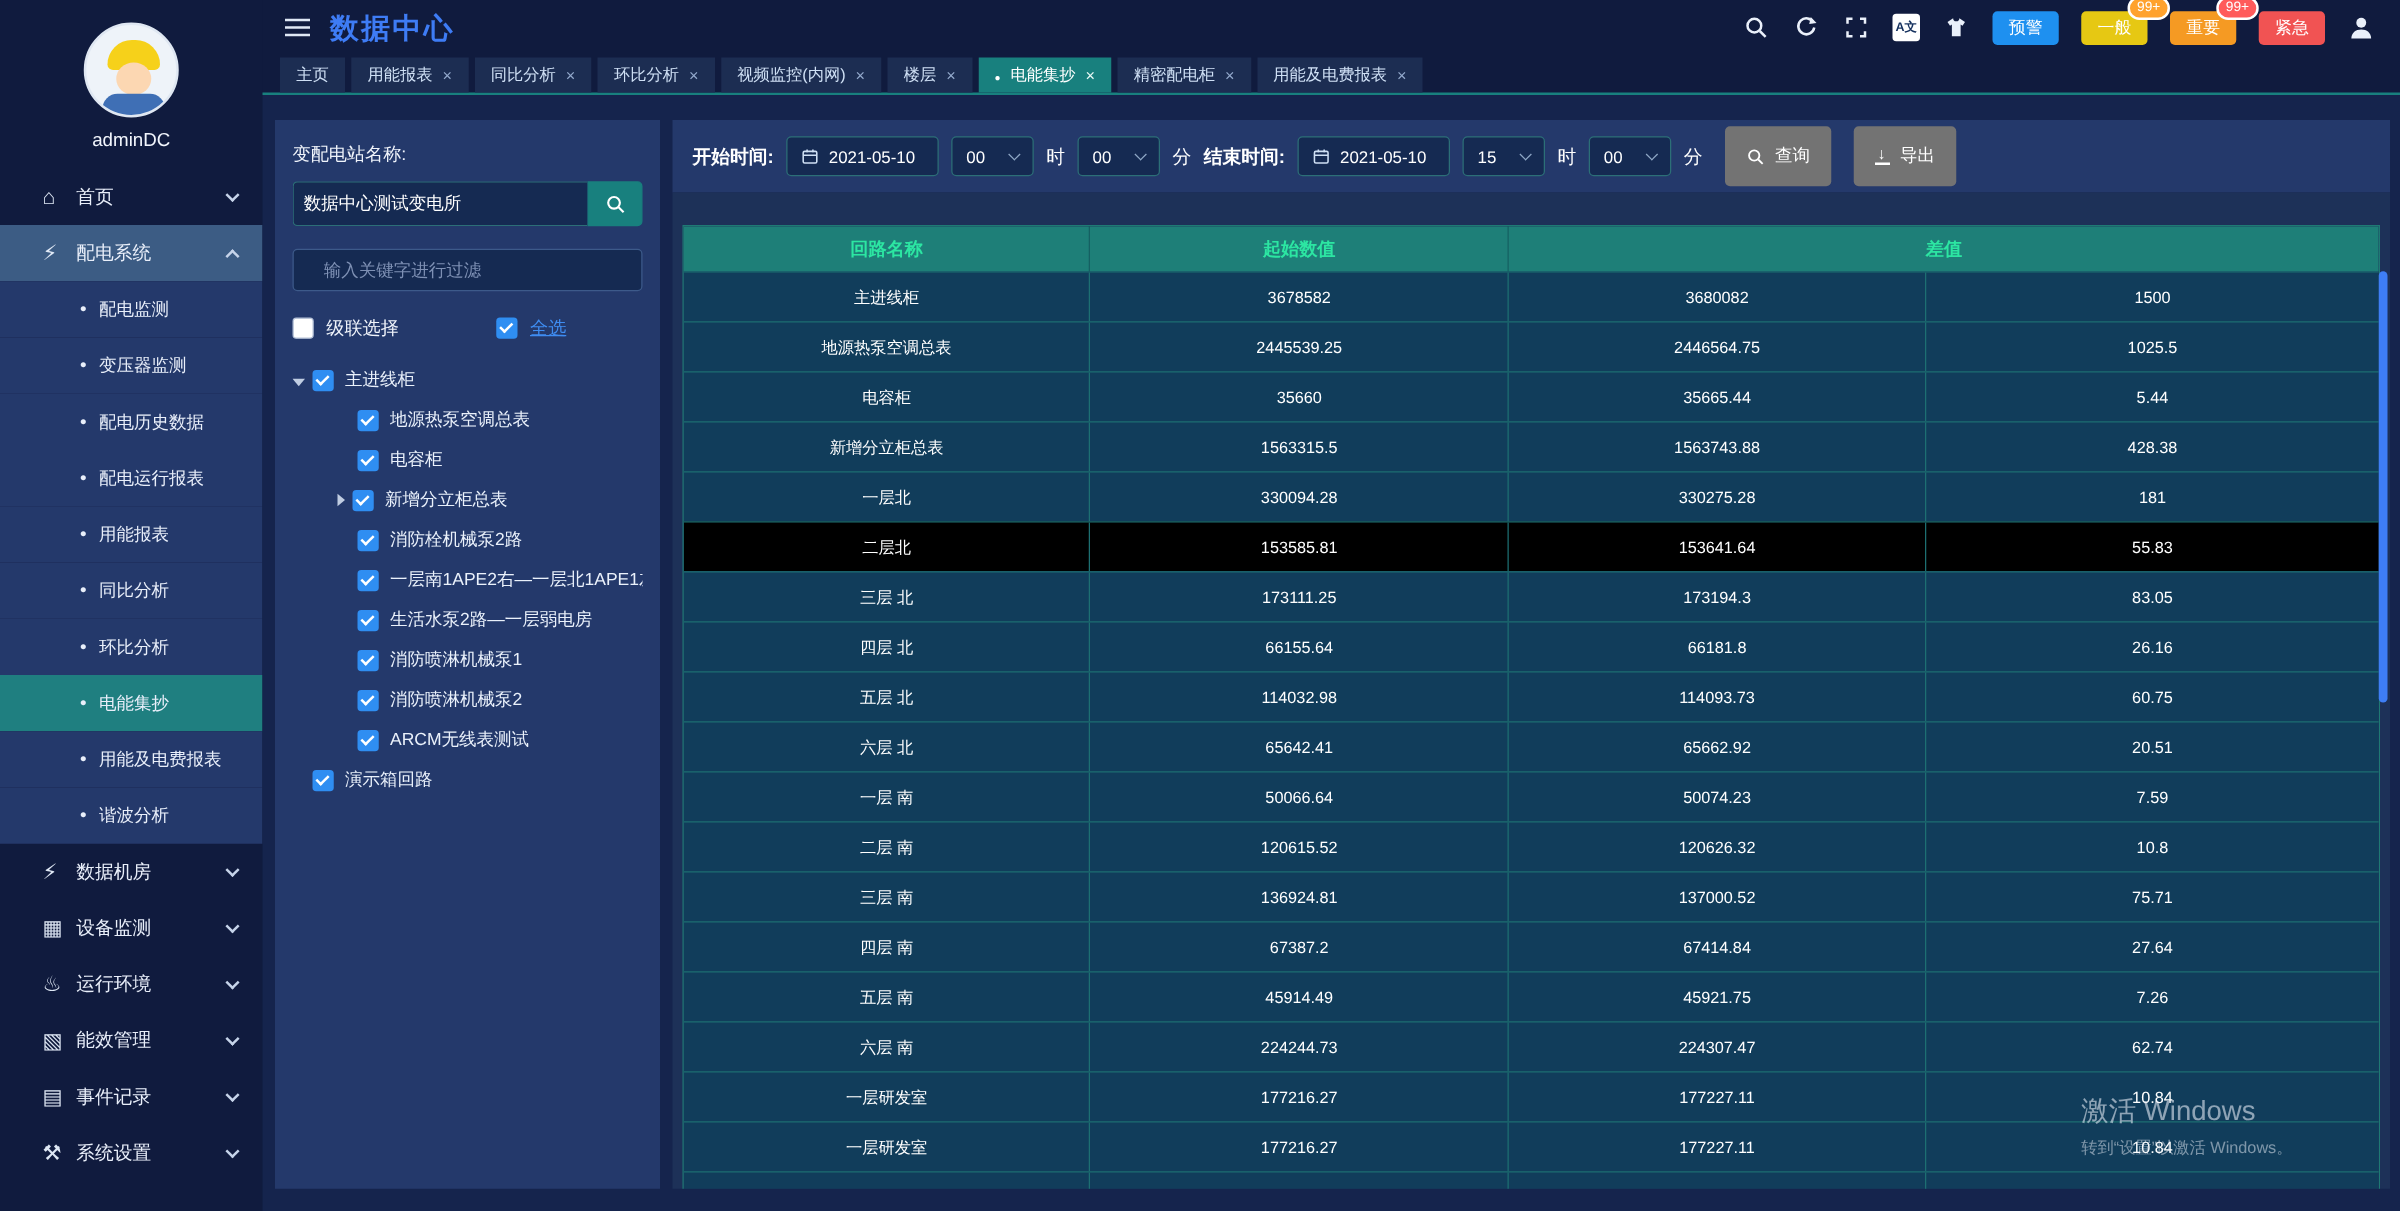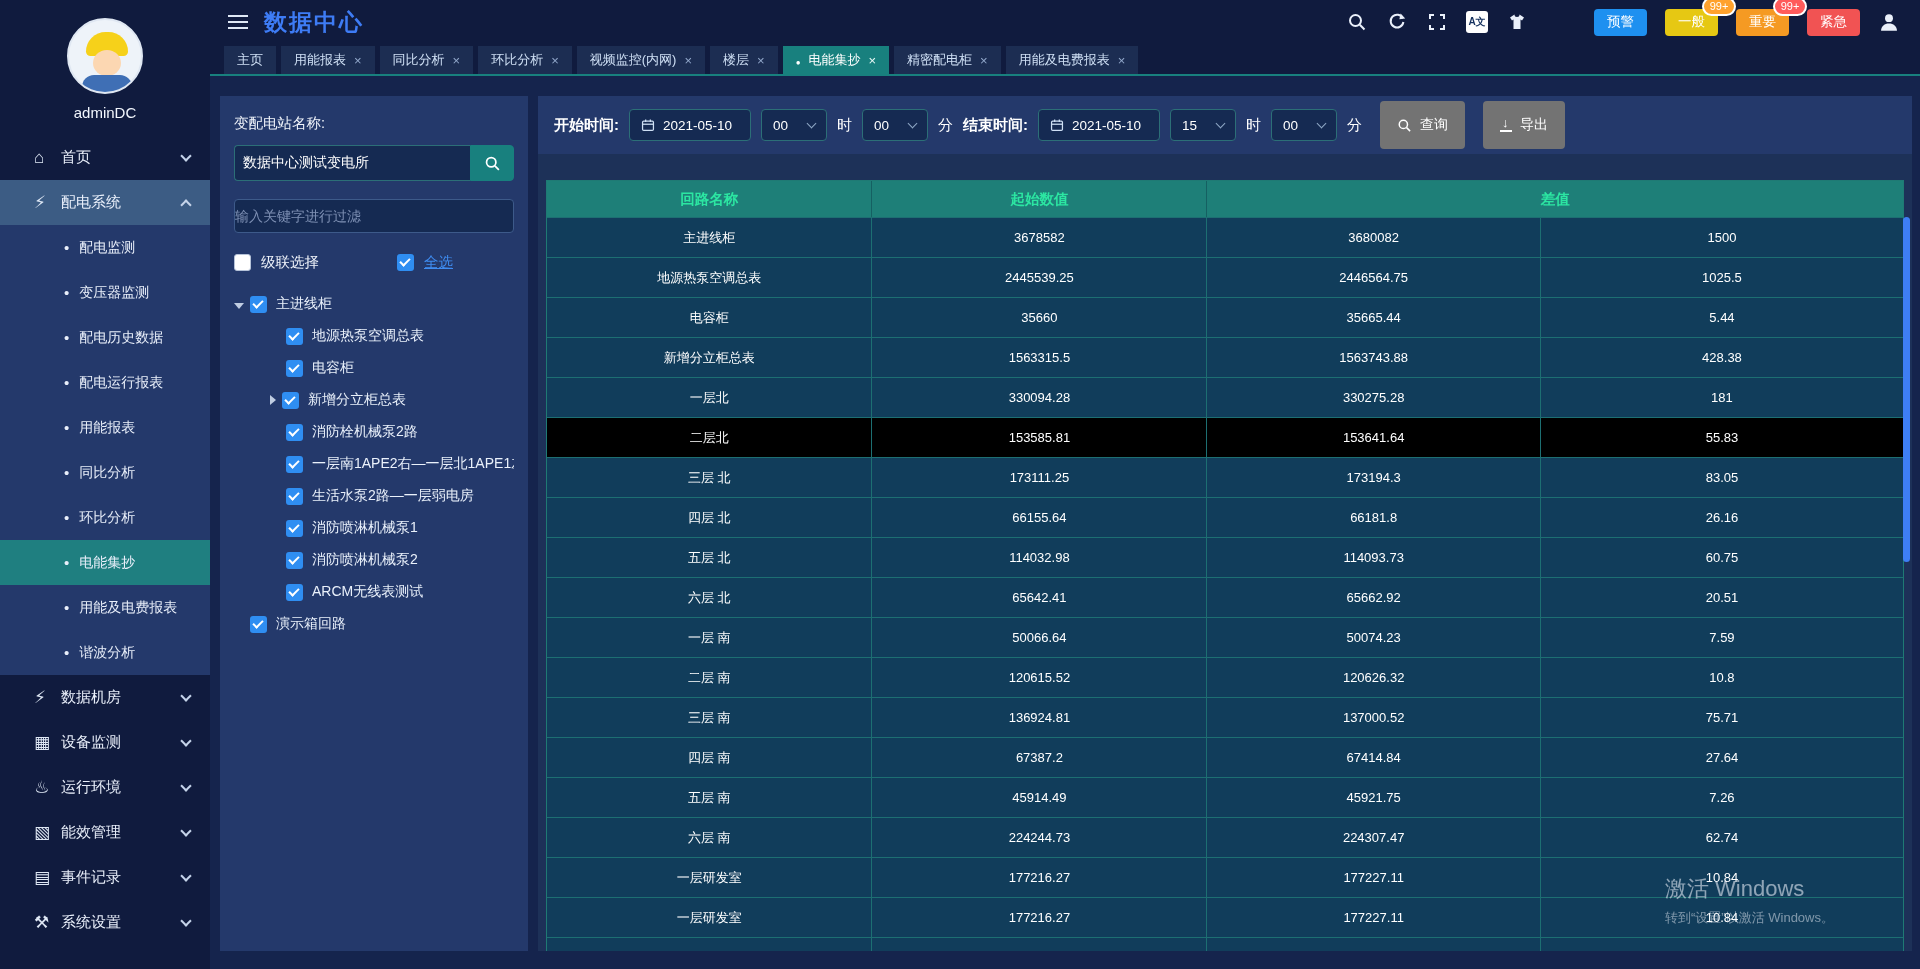--- a/index.html
+++ b/index.html
@@ -37,41 +37,41 @@
   
   .right { flex:1; display:flex; flex-direction:column; min-width:0; }
   .topbar { height:44px; display:flex; align-items:center; gap:16px; padding:0 20px 0 18px; background:#101b3e; }
   .burger { width:20px; height:14px; border-top:2px solid #dfe8f5; border-bottom:2px solid #dfe8f5; position:relative; cursor:pointer; }
   .burger::after { content:""; position:absolute; top:4px; left:0; right:0; height:2px; background:#dfe8f5; }
   .app-title { font-size:23px; font-weight:bold; color:#3e7cf5; letter-spacing:2px; }
   .top-actions { margin-left:auto; display:flex; align-items:center; gap:18px; }
   .tico { width:22px; height:22px; display:flex; align-items:center; justify-content:center; cursor:pointer; }
   .translate-box { width:22px; height:22px; background:#ffffff; border-radius:3px; color:#14305e; font-weight:bold; font-size:10px; display:flex; align-items:center; justify-content:center; cursor:pointer; }
   .alarm { position:relative; height:27px; padding:0 13px; border-radius:4px; color:#fff; font-size:13.5px; display:flex; align-items:center; cursor:pointer; }
-  .b-blue{background:#1e90f0;margin-left:48px;} .b-yellow{background:#e6c813;} .b-orange{background:#f59a23;} .b-red{background:#f15353;}
+  .b-blue{background:#1e90f0;} .b-yellow{background:#e6c813;} .b-orange{background:#f59a23;} .b-red{background:#f15353;}
   .badge { position:absolute; top:-12px; right:-18px; min-width:34px; height:19px; padding:0 5px; border-radius:10px; border:2px solid #fff; font-size:11px; display:flex; align-items:center; justify-content:center; color:#fff; z-index:3; }
   .bdg-orange{background:#ffa22d;} .bdg-red{background:#ff5b5b;}
 
   .tabbar { height:32px; background:#101b3e; border-bottom:2px solid #18807e; display:flex; align-items:flex-end; gap:5px; padding:0 14px; }
   .tab { display:flex; align-items:center; gap:8px; height:28px; padding:0 13px; background:#1c2d52; color:#cfe0f5; font-size:13px; cursor:pointer; }
   .tab.active { background:#18807e; color:#fff; }
   .tab-dot::before { content:"●"; font-size:8px; }
   .tab-close { font-size:13px; color:#93a9cc; }
   .tab-close::before { content:"×"; }
   .tab.active .tab-close { color:#eafaf7; }
 
   
   .content { flex:1; display:flex; gap:10px; padding:20px 8px 18px 10px; background:#15244d; min-height:0; }
 
   .filter-panel { width:308px; flex-shrink:0; background:#24396b; padding:18px 14px; display:flex; flex-direction:column; }
   .fp-label { color:#f0f4fb; font-size:14.5px; margin-bottom:12px; }
   .station-row { display:flex; margin-bottom:18px; }
   .station-input { flex:1; height:36px; background:#152a52; border:1px solid #2c6f77; border-right:none; border-radius:4px 0 0 4px; color:#fff; padding:0 8px; font-size:14px; outline:none; }
   .station-btn { width:44px; height:36px; background:#18807e; border:1px solid #18807e; border-radius:0 4px 4px 0; display:flex; align-items:center; justify-content:center; cursor:pointer; }
-  .keyword-input { height:34px; background:#152a52; border:1px solid #3d5a8a; border-radius:4px; color:#dfe8f5; padding:0 0; font-size:14px; outline:none; margin-bottom:20px; }
+  .keyword-input { height:34px; background:#152a52; border:1px solid #3d5a8a; border-radius:4px; color:#dfe8f5; padding:0 24px; font-size:14px; outline:none; margin-bottom:20px; }
   .keyword-input::placeholder { color:#7e90b4; }
   .cascade-row { display:flex; align-items:center; margin-bottom:16px; }
   .cb { width:17px; height:17px; border-radius:3px; background:#2f8ef2; position:relative; flex-shrink:0; cursor:pointer; }
   .cb::after { content:""; position:absolute; left:5px; top:2px; width:4px; height:8px; border:solid #fff; border-width:0 2px 2px 0; transform:rotate(45deg); }
   .cb.un { background:#fff; border:1px solid #b5c2d8; }
   .cb.un::after { display:none; }
   .cascade-label { color:#f0f4fb; font-size:14.5px; margin-left:10px; }
   .selall-group { display:flex; align-items:center; margin-left:78px; }
   .selall-label { color:#3f8df2; font-size:14.5px; margin-left:10px; text-decoration:underline; cursor:pointer; }
   .tree { overflow:hidden; }

